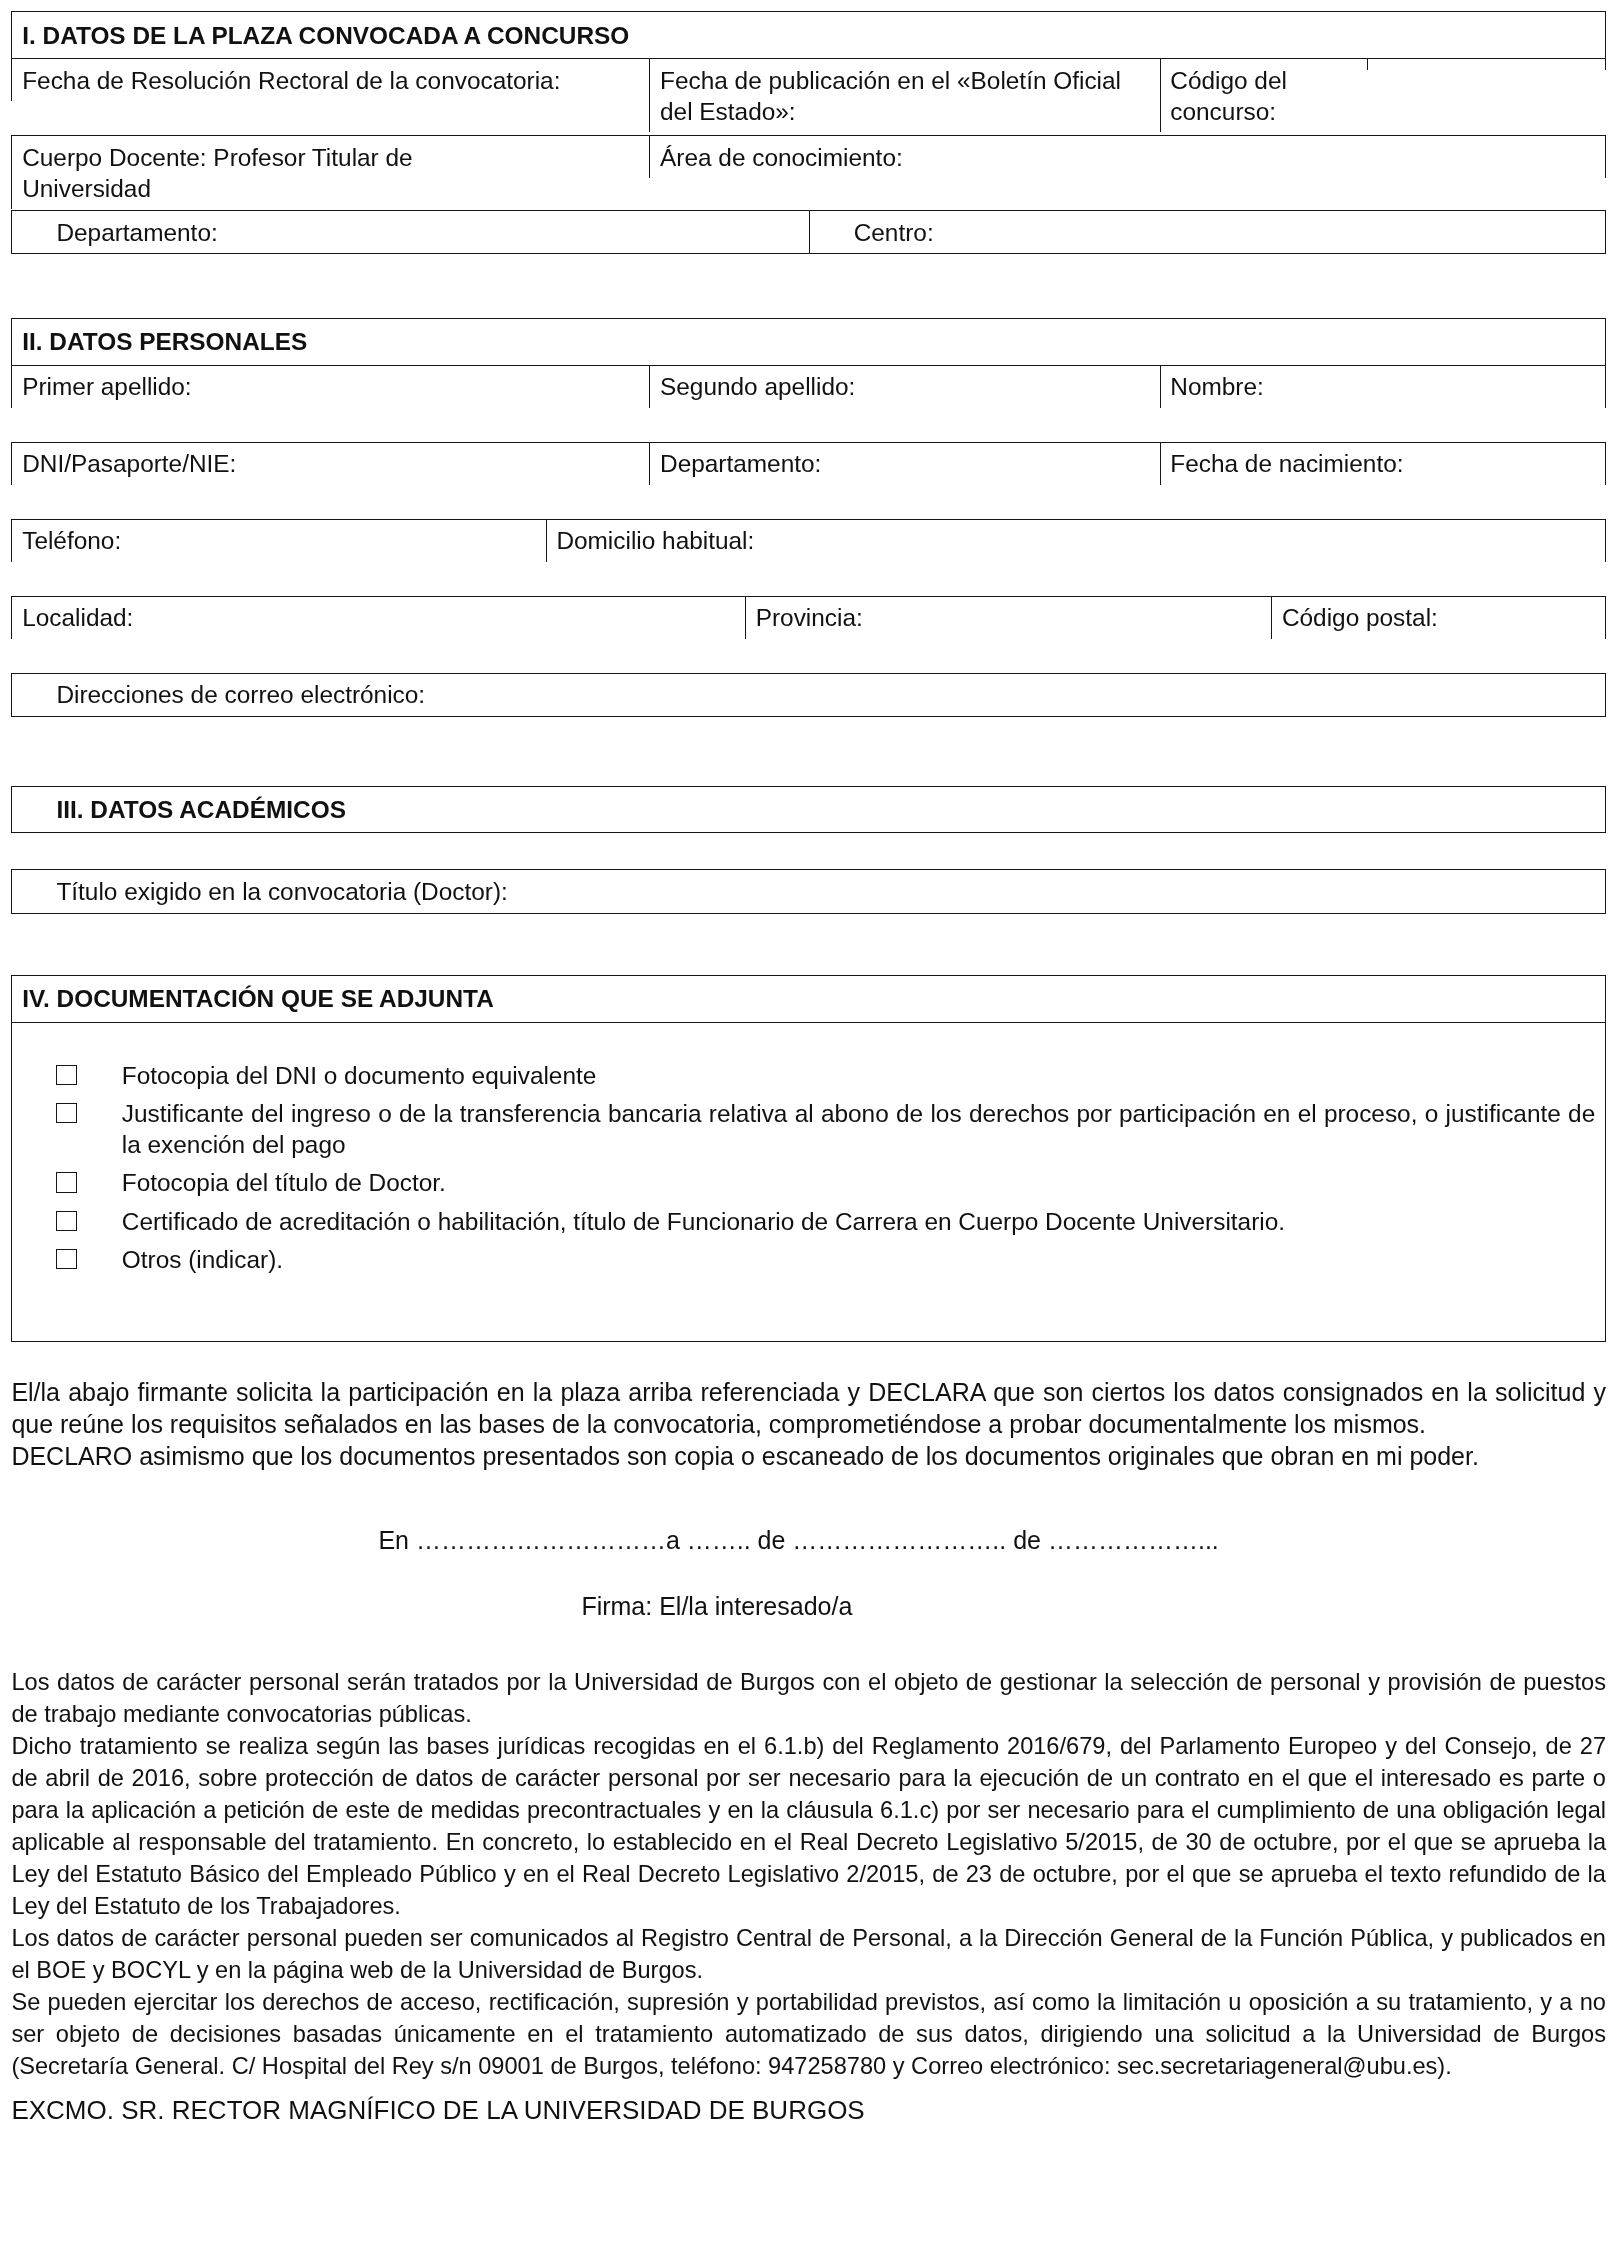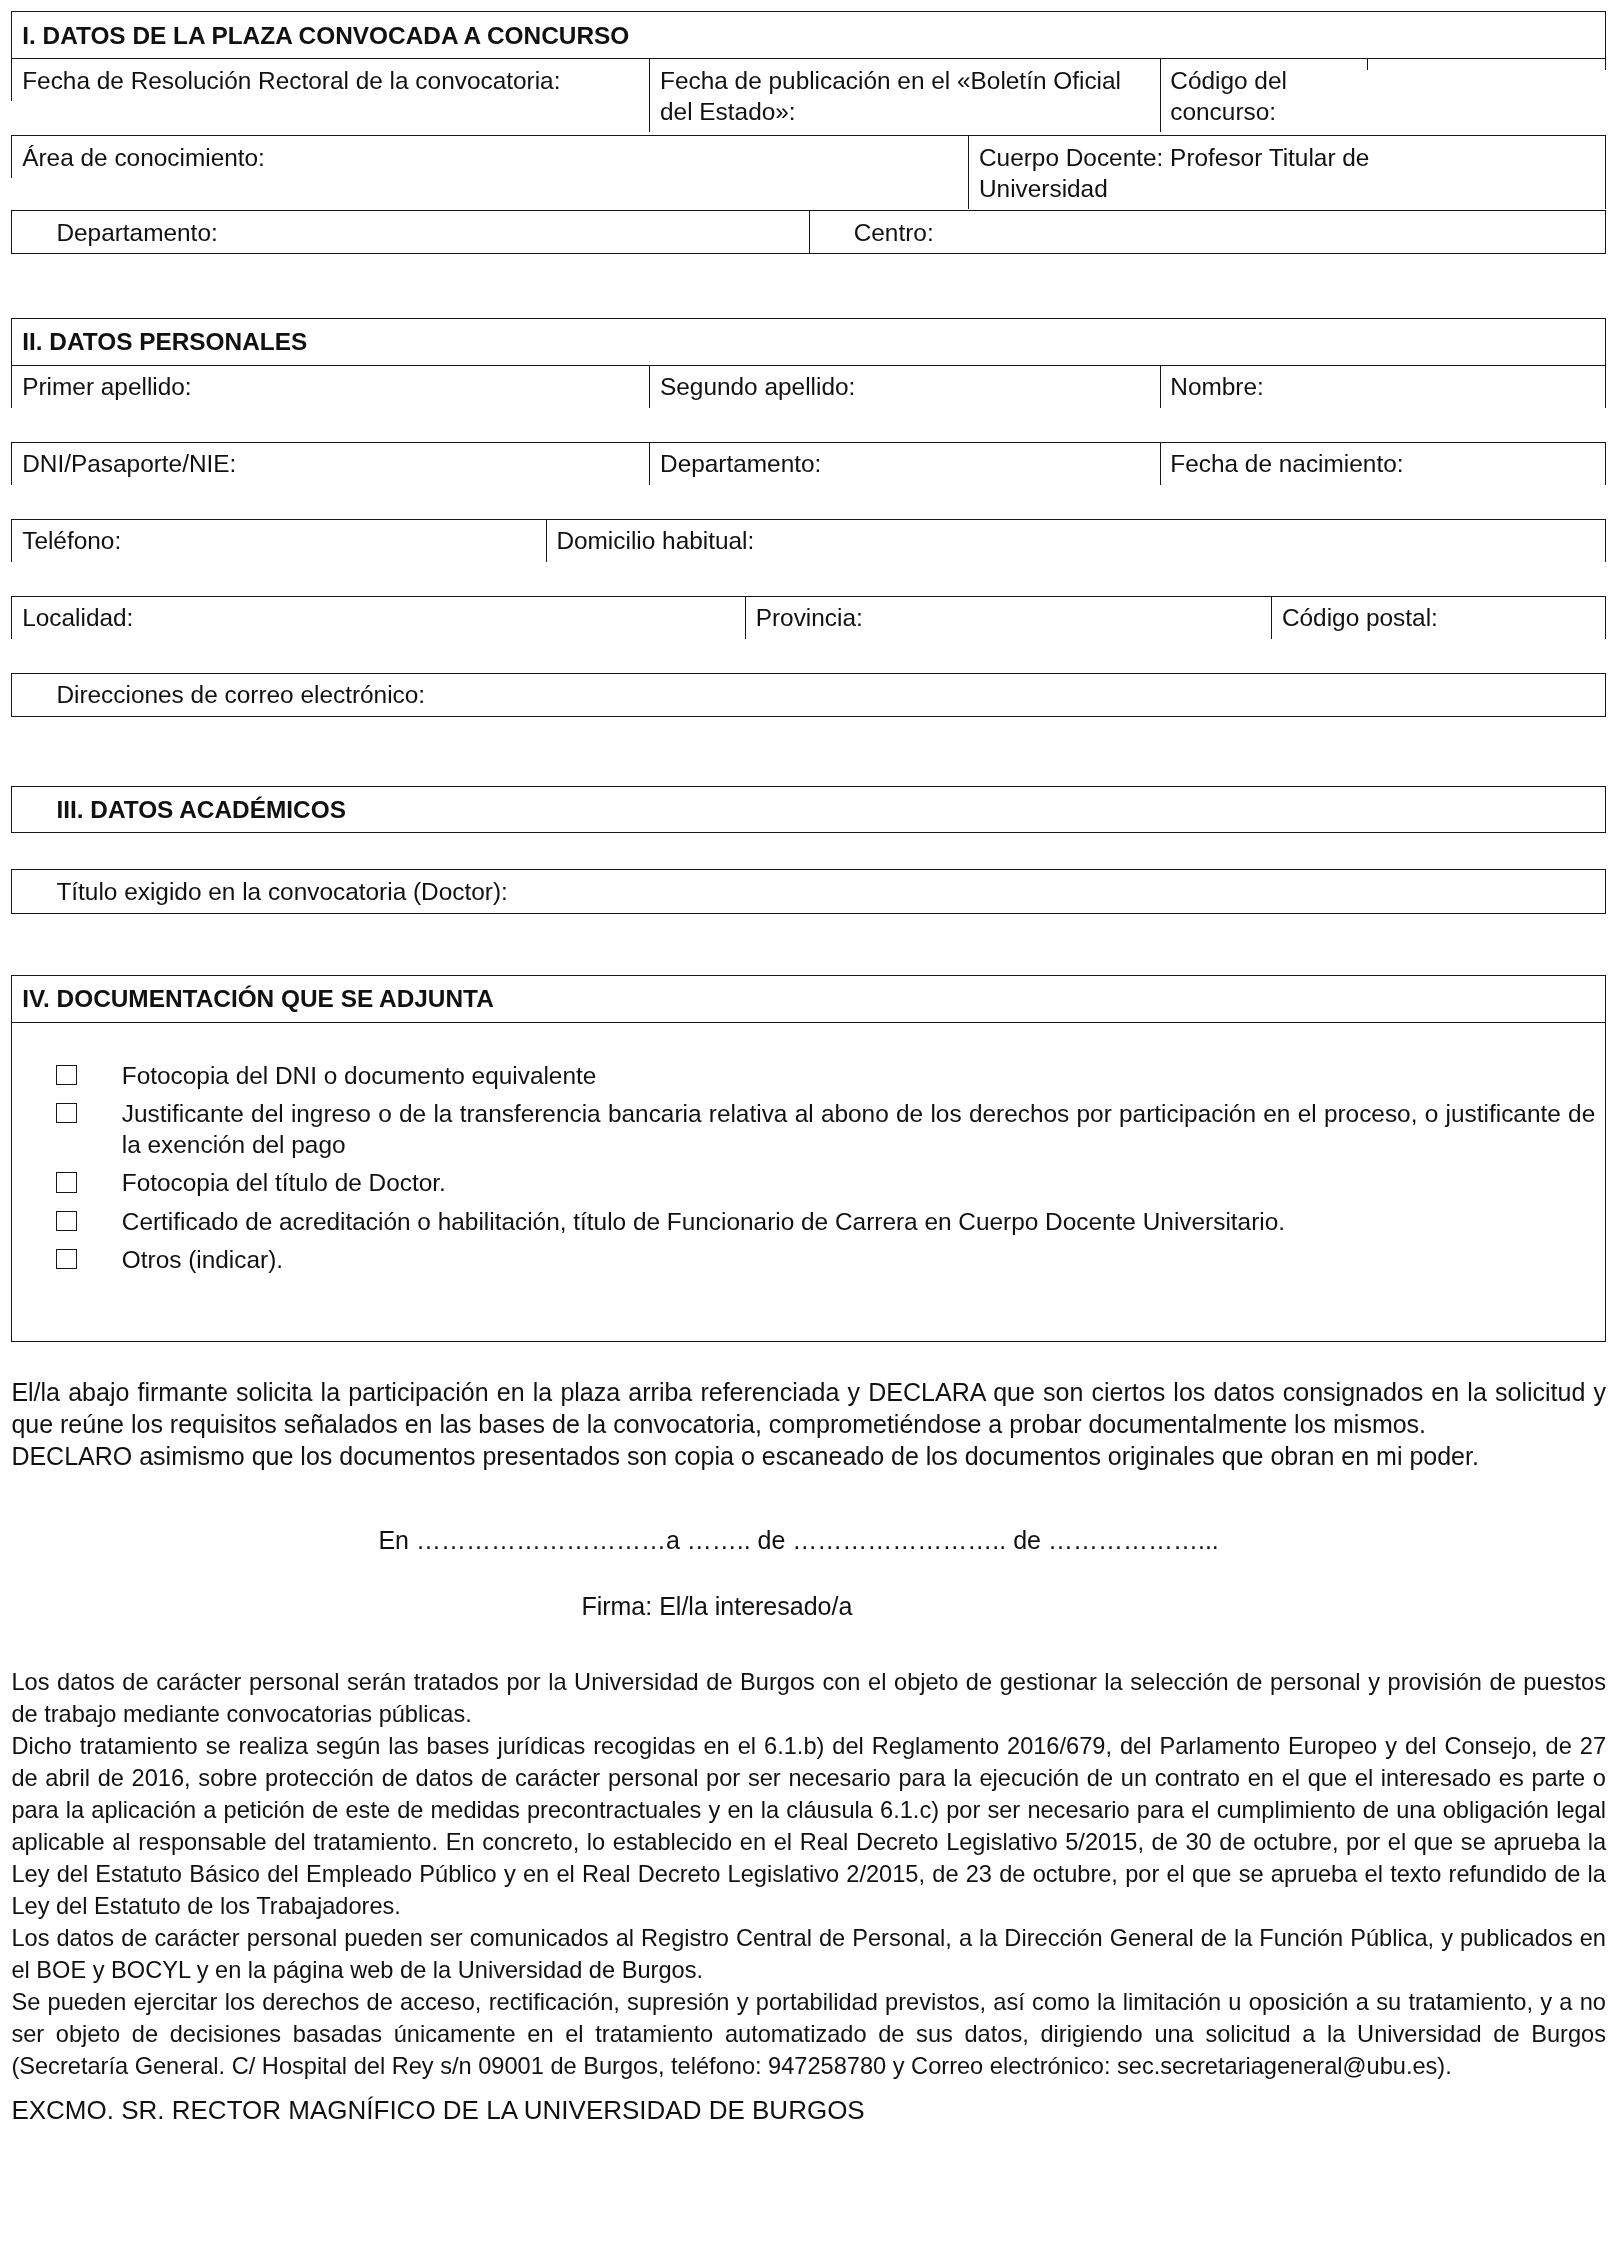--- a/index.html
+++ b/index.html
@@ -68,25 +68,25 @@
       </div>
       <div class="cell" style="width:32%">
         <span>Fecha de publicación en el «Boletín Oficial del Estado»:</span>
       </div>
       <div class="cell" style="width:13%">
         <span>Código del concurso:</span>
       </div>
       <div class="cell" style="width:15%"></div>
     </div>
     <div class="trow" style="height:75px">
+      <div class="cell" style="width:40%">
+        <span style="display:inline-block;max-width:521px">Cuerpo Docente: Profesor Titular de Universidad</span>
+      </div>
       <div class="cell vcenter" style="width:60%">
         <span>Área de conocimiento:</span>
-      </div>
-      <div class="cell" style="width:40%">
-        <span style="display:inline-block;max-width:521px">Cuerpo Docente: Profesor Titular de Universidad</span>
       </div>
     </div>
     <div class="trow" style="height:72px">
       <div class="cell" style="width:50%">
         <span>Departamento:</span>
       </div>
       <div class="cell" style="width:50%">
         <span>Centro:</span>
       </div>
     </div>

